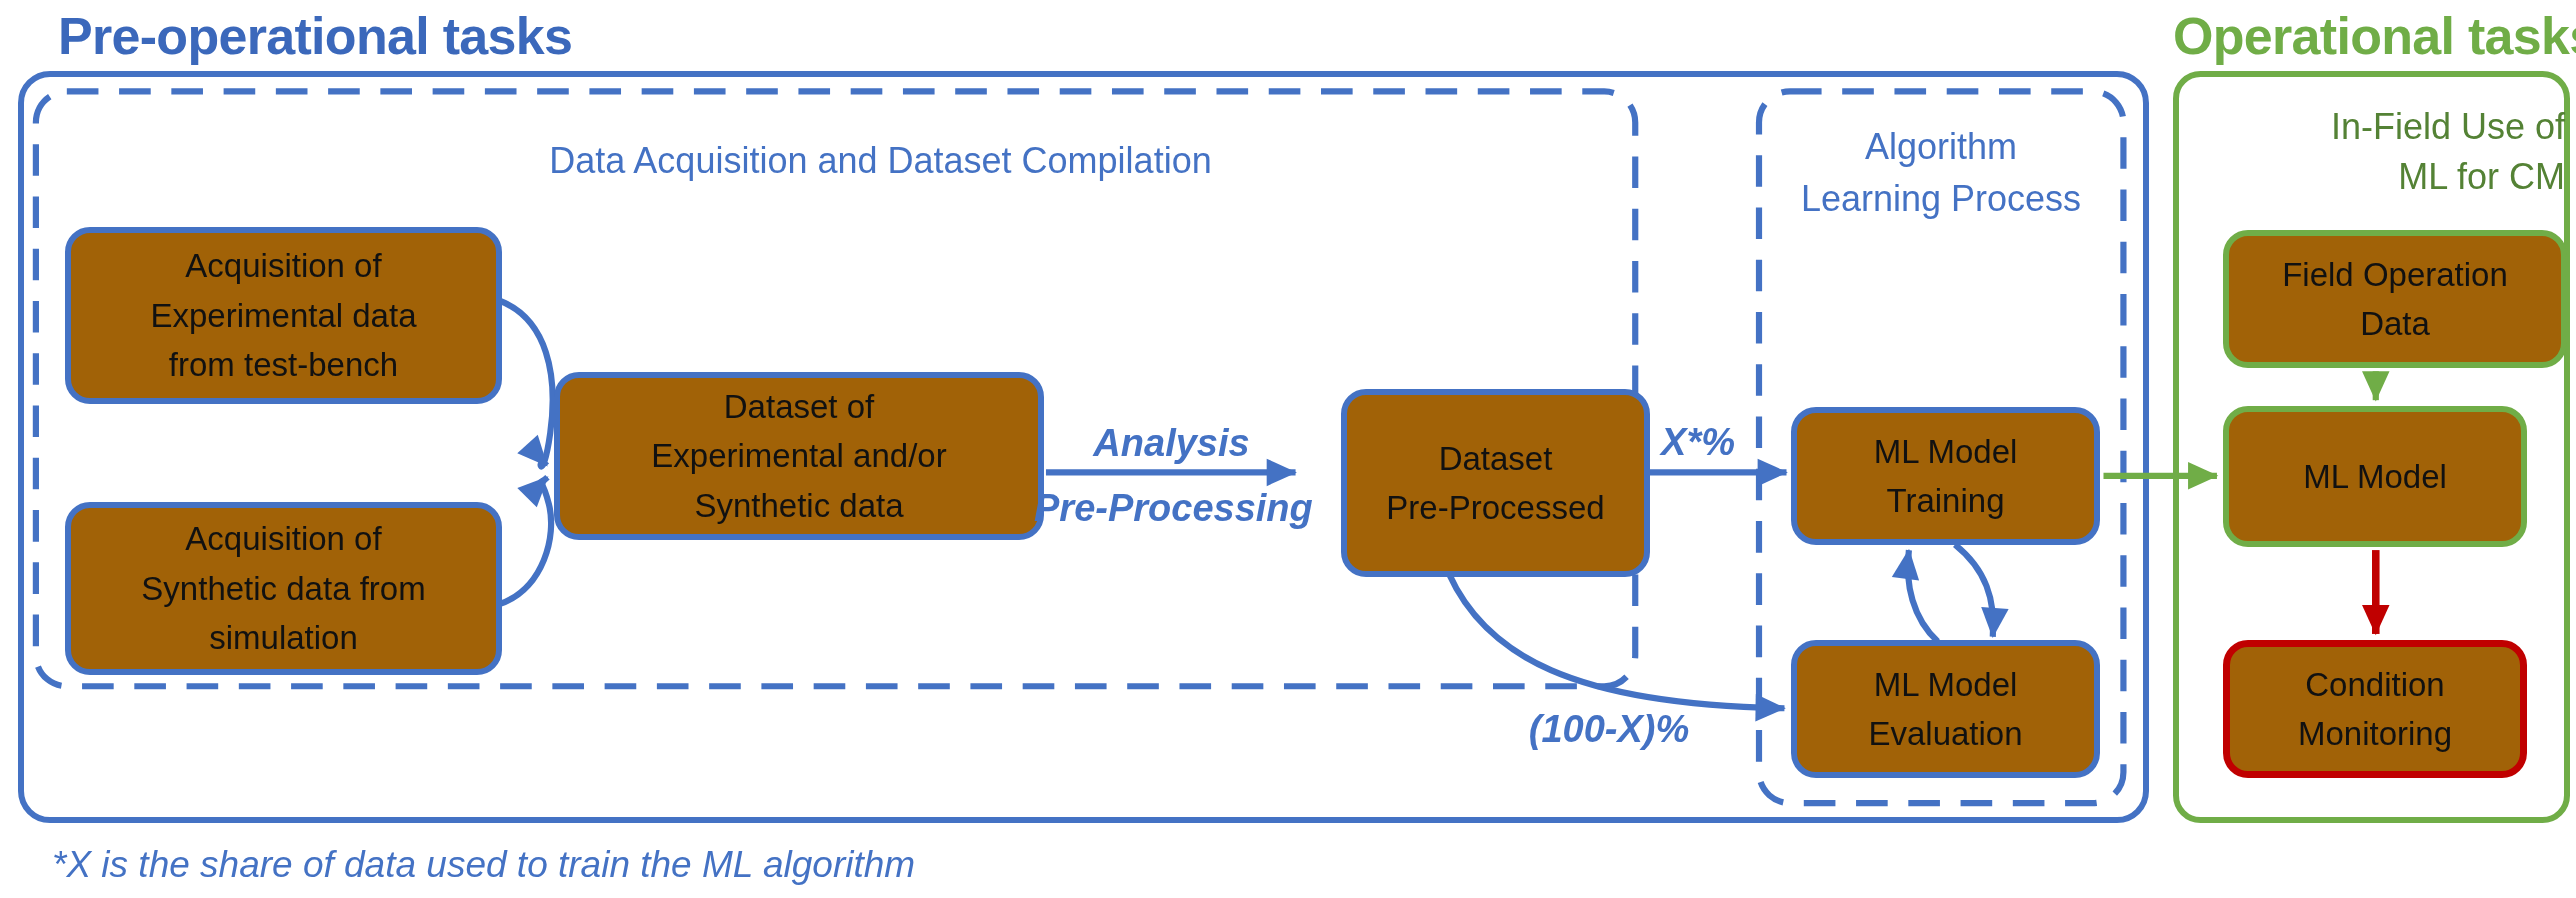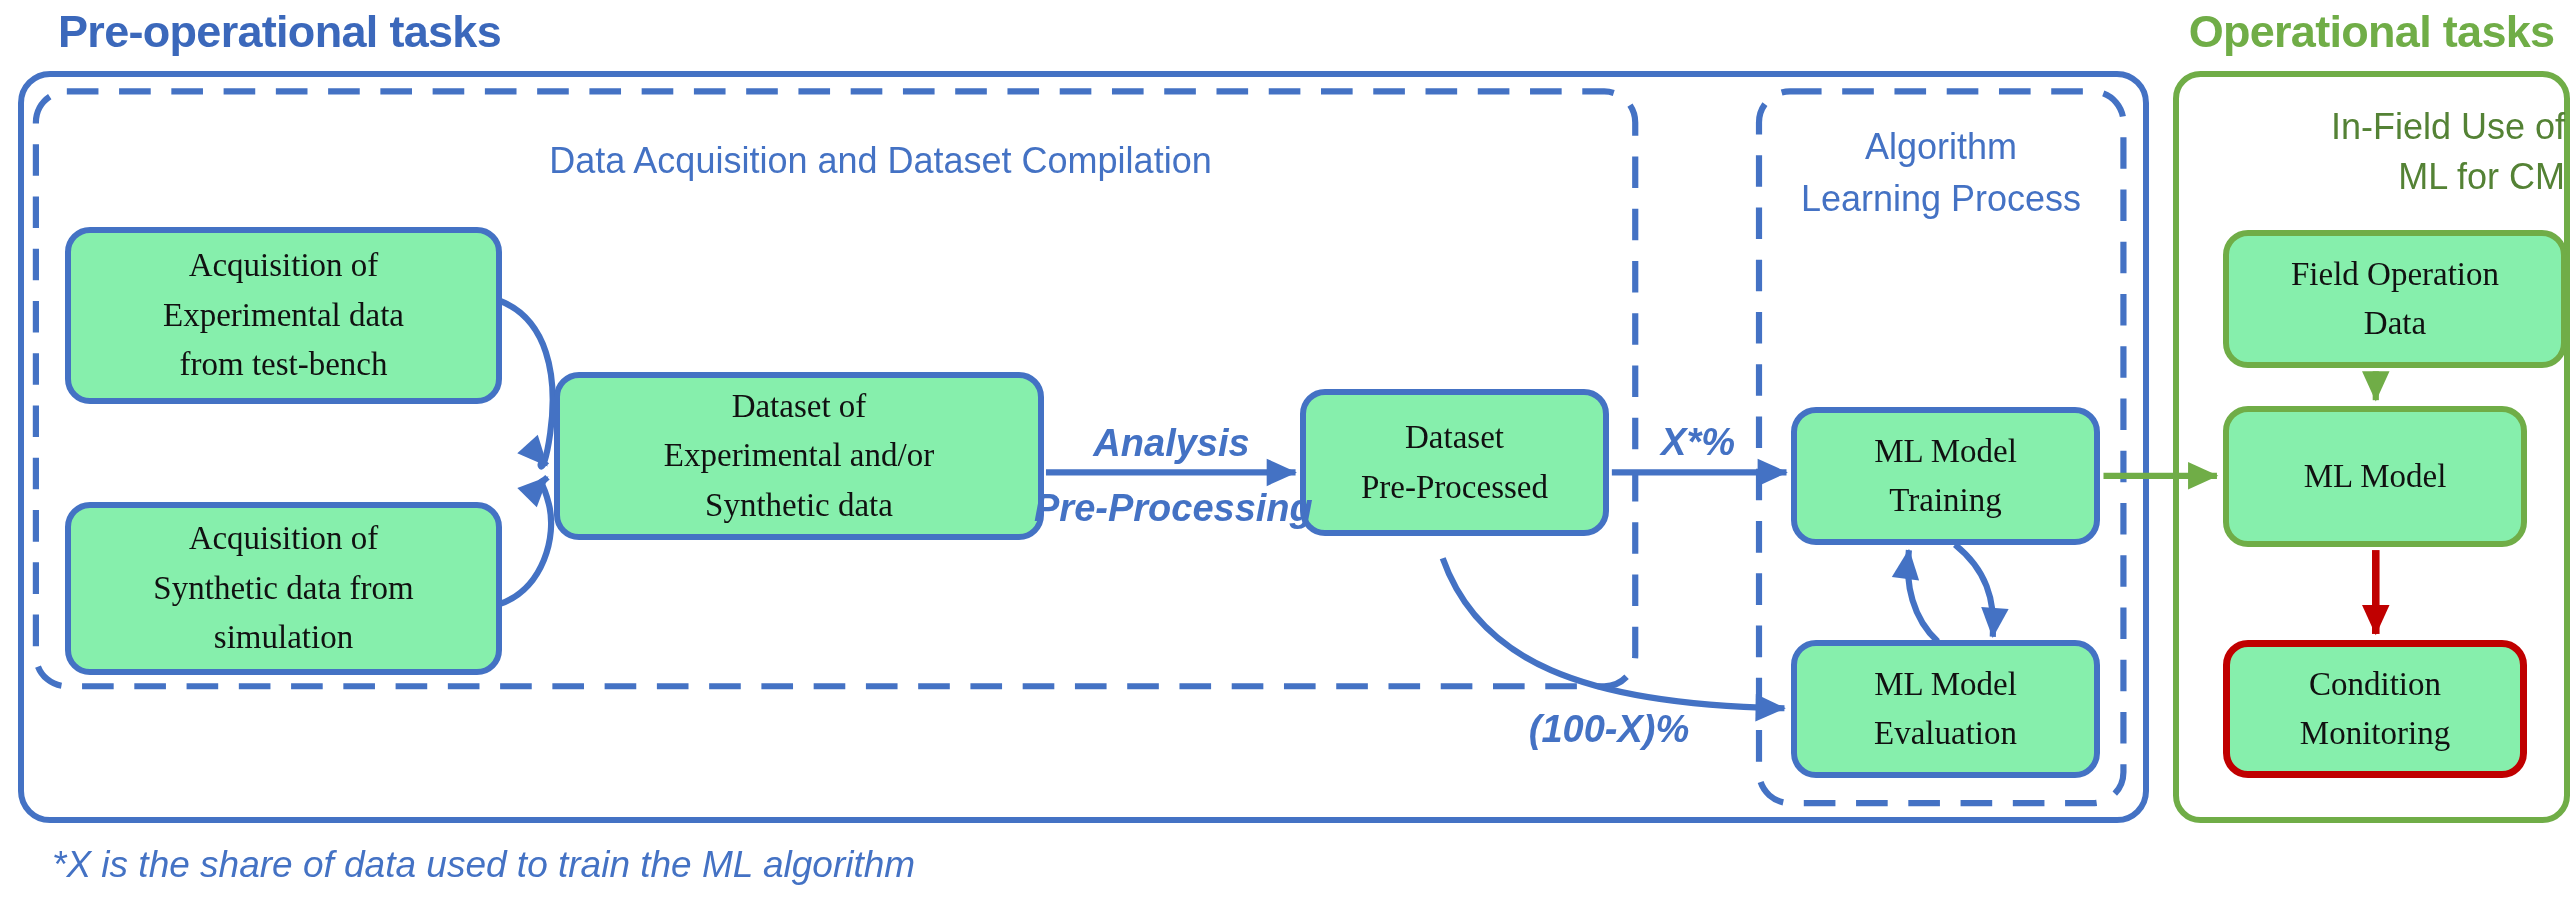--- a/index.html
+++ b/index.html
@@ -3,42 +3,42 @@
 <meta charset="utf-8">
 <style>
   :root{
     --blue:#4472C4; --blue-title:#3B68BB; --green:#70AD47;
     --dark-green:#548235; --red:#C00000; --ink:#111111;
   }
   html,body{margin:0;padding:0;background:#ffffff;}
   body{font-family:"Liberation Sans", sans-serif;}
   #stage{position:relative;width:2576px;height:898px;overflow:hidden;background:#ffffff;}
 
-  .title{position:absolute;font-weight:700;font-size:45px;letter-spacing:-0.7px;white-space:nowrap;}
+  .title{position:absolute;font-weight:700;font-size:52px;letter-spacing:-0.7px;white-space:nowrap;}
   .title.pre{left:58px;top:5.5px;color:var(--blue-title);}
   .title.op{left:2173px;top:5.5px;width:397px;text-align:center;color:var(--green);}
 
   .container{position:absolute;background:transparent;box-sizing:border-box;}
   .container.blue{left:18px;top:71px;width:2131px;height:752px;border:6.9px solid var(--blue);border-radius:32px;}
   .container.green{left:2173px;top:71px;width:397px;height:752px;border:6.9px solid var(--green);border-radius:27.5px;}
 
   svg.layer{position:absolute;left:0;top:0;width:2576px;height:898px;pointer-events:none;}
 
   .zone-label{position:absolute;color:var(--blue);font-size:36px;text-align:center;line-height:1.45;white-space:pre-line;}
   .zone-label.acq{left:193px;top:135px;width:1375px;}
   .zone-label.alg{left:1759px;top:121px;width:364px;}
   .zone-label.infield{left:2180px;top:102px;width:385px;color:var(--dark-green);line-height:1.4;text-align:right;}
 
-  .node{position:absolute;box-sizing:border-box;background:#86efac;border:6.2px solid var(--blue);
+  .node{position:absolute;box-sizing:border-box;background:#a16207;border:6.2px solid var(--blue);
         border-radius:25px;display:flex;align-items:center;justify-content:center;text-align:center;
-        color:var(--ink);font-size:33px;line-height:1.5;white-space:pre-line;font-family:Liberation Serif, serif;}
+        color:var(--ink);font-size:33px;line-height:1.5;white-space:pre-line;}
   .node.acq-exp{left:65px;top:227px;width:437px;height:177px;}
   .node.acq-syn{left:65px;top:502px;width:437px;height:173px;}
   .node.dataset{left:554px;top:372px;width:490px;height:168px;}
-  .node.pp{left:1300px;top:389px;width:309px;height:147px;}
+  .node.pp{left:1341px;top:389px;width:309px;height:188px;}
   .node.train{left:1791px;top:407px;width:309px;height:138px;}
   .node.eval{left:1791px;top:640px;width:309px;height:138px;}
   .node.green-node{border-color:var(--green);}
   .node.field{left:2223px;top:230px;width:344px;height:138px;}
   .node.mlmodel{left:2223px;top:406px;width:304px;height:141px;}
   .node.cond{left:2223px;top:640px;width:304px;height:138px;border-color:var(--red);border-width:7.6px;text-align:center;}
 
   .edge-label{position:absolute;color:var(--blue);font-size:38px;font-style:italic;font-weight:700;
               text-align:center;white-space:nowrap;}
   .edge-label.analysis{left:1034px;top:422px;width:275px;}

